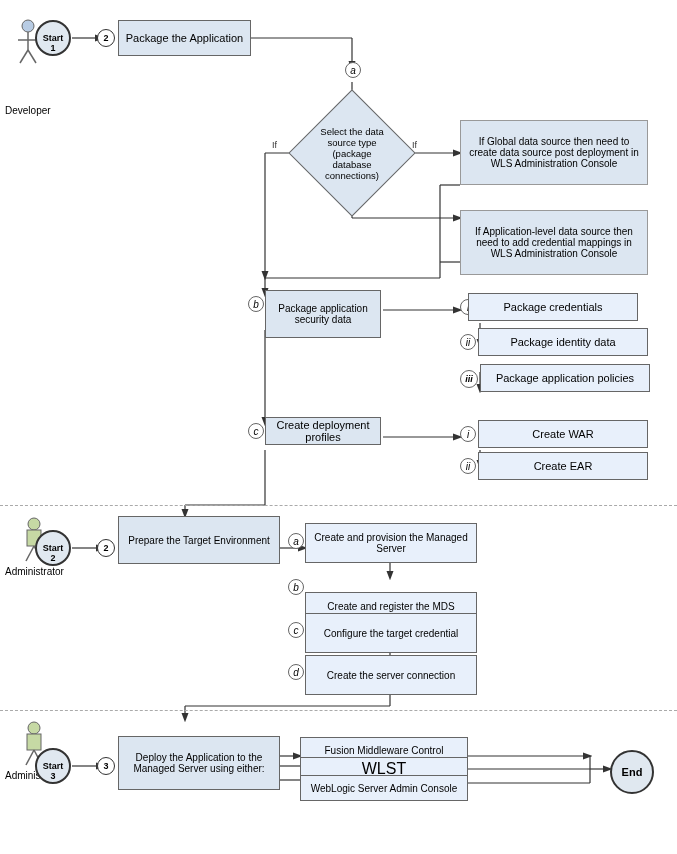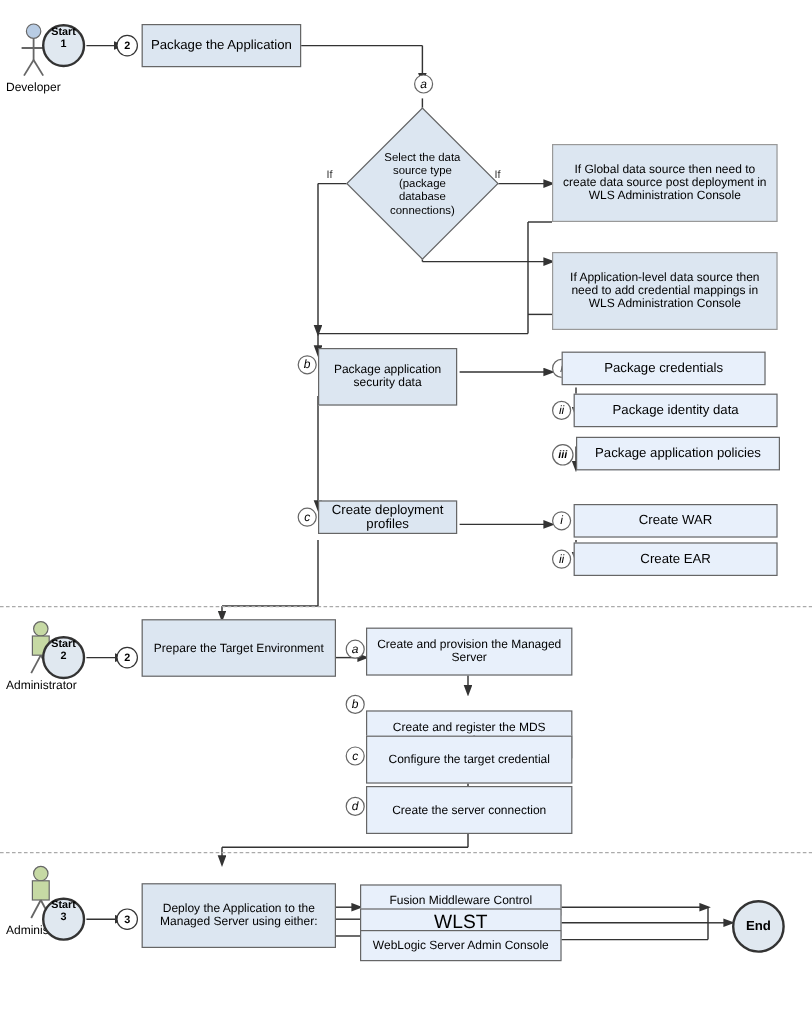--- a/index.html
+++ b/index.html
@@ -57,21 +57,21 @@
       position: absolute;
       font-size: 10px;
       font-style: italic;
     }
     .start-circle {
       border: 2px solid #333;
       background: #e0e8f0;
       border-radius: 50%;
       display: flex;
       align-items: center;
-      justify-content: flex-start;
+      justify-content: flex-end;
       position: absolute;
       flex-direction: column;
       font-size: 10px;
       font-weight: bold;
     }
     .end-circle {
       border: 2px solid #333;
       background: #e0e8f0;
       border-radius: 50%;
       display: flex;
@@ -211,21 +211,21 @@
 
     <line x1="445" y1="756" x2="590" y2="756" stroke="#333" stroke-width="1.2" marker-end="url(#arrow)"></line>
 
     <line x1="445" y1="769" x2="590" y2="769" stroke="#333" stroke-width="1.2"></line>
 
     <line x1="445" y1="783" x2="590" y2="783" stroke="#333" stroke-width="1.2"></line>
     <line x1="590" y1="756" x2="590" y2="783" stroke="#333" stroke-width="1.2"></line>
     <line x1="590" y1="769" x2="610" y2="769" stroke="#333" stroke-width="1.2" marker-end="url(#arrow)"></line>
   </svg>
 
-  <div class="actor" style="position:absolute; left:5px; top:18px;">
+  <div class="actor" style="position:absolute; left:5px; top:18px;gap:37px;">
     <svg width="30" height="50" viewBox="0 0 30 50">
 
       <circle cx="15" cy="8" r="6" fill="#b8cce4" stroke="#666" stroke-width="1"></circle>
 
       <line x1="15" y1="14" x2="15" y2="32" stroke="#666" stroke-width="1.5"></line>
 
       <line x1="5" y1="22" x2="25" y2="22" stroke="#666" stroke-width="1.5"></line>
 
       <line x1="15" y1="32" x2="7" y2="45" stroke="#666" stroke-width="1.5"></line>
       <line x1="15" y1="32" x2="23" y2="45" stroke="#666" stroke-width="1.5"></line>

